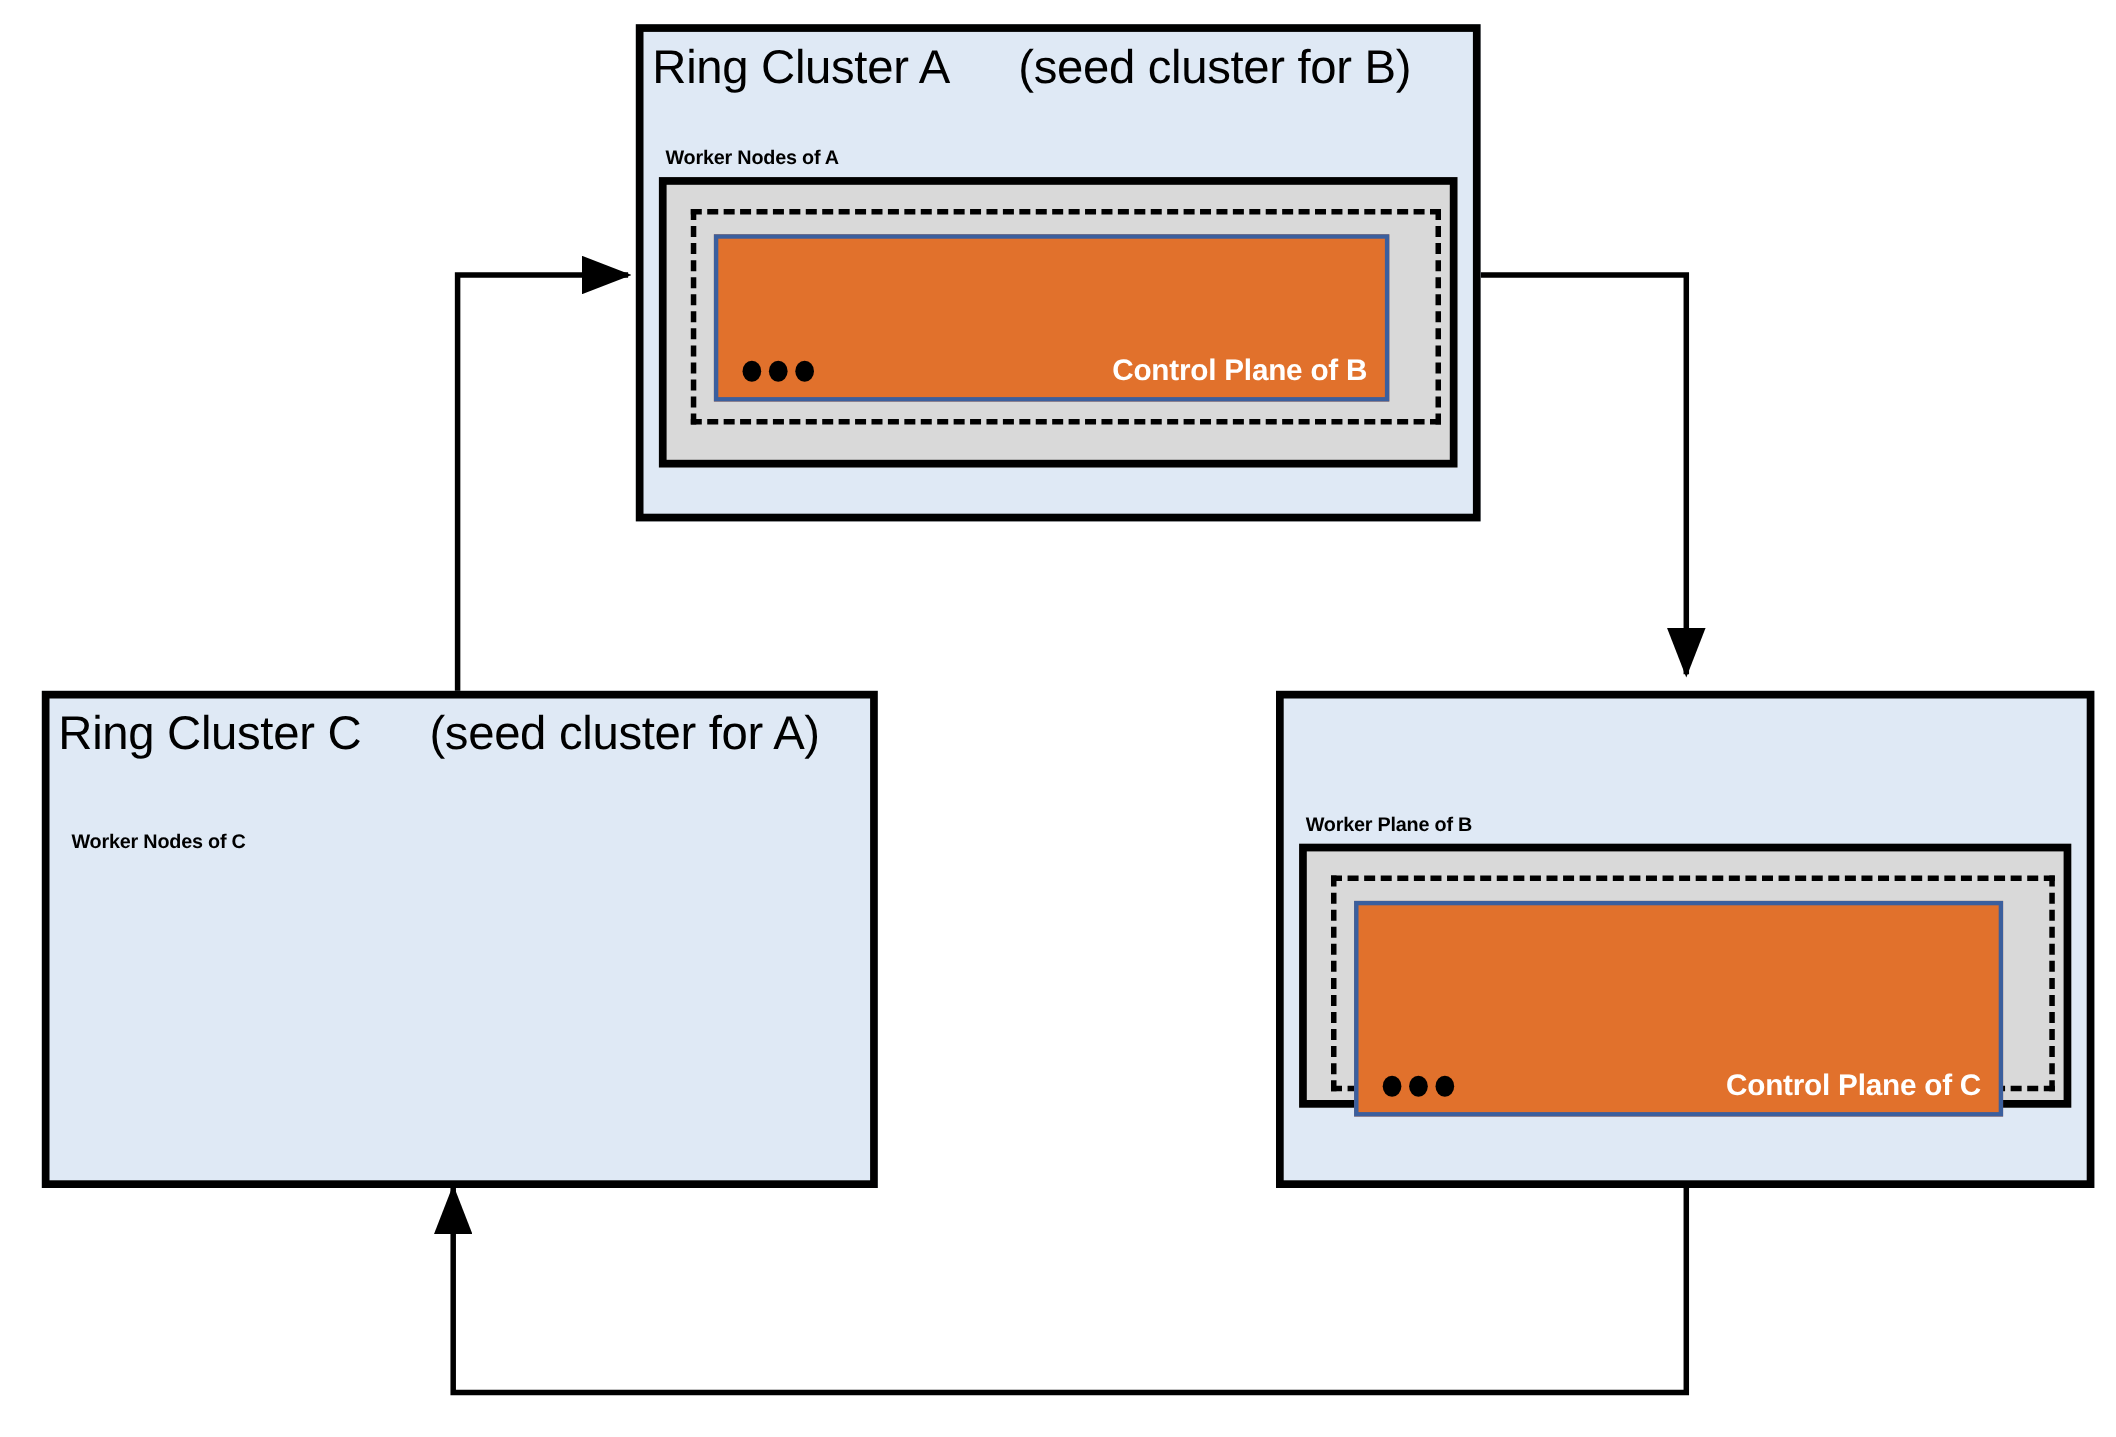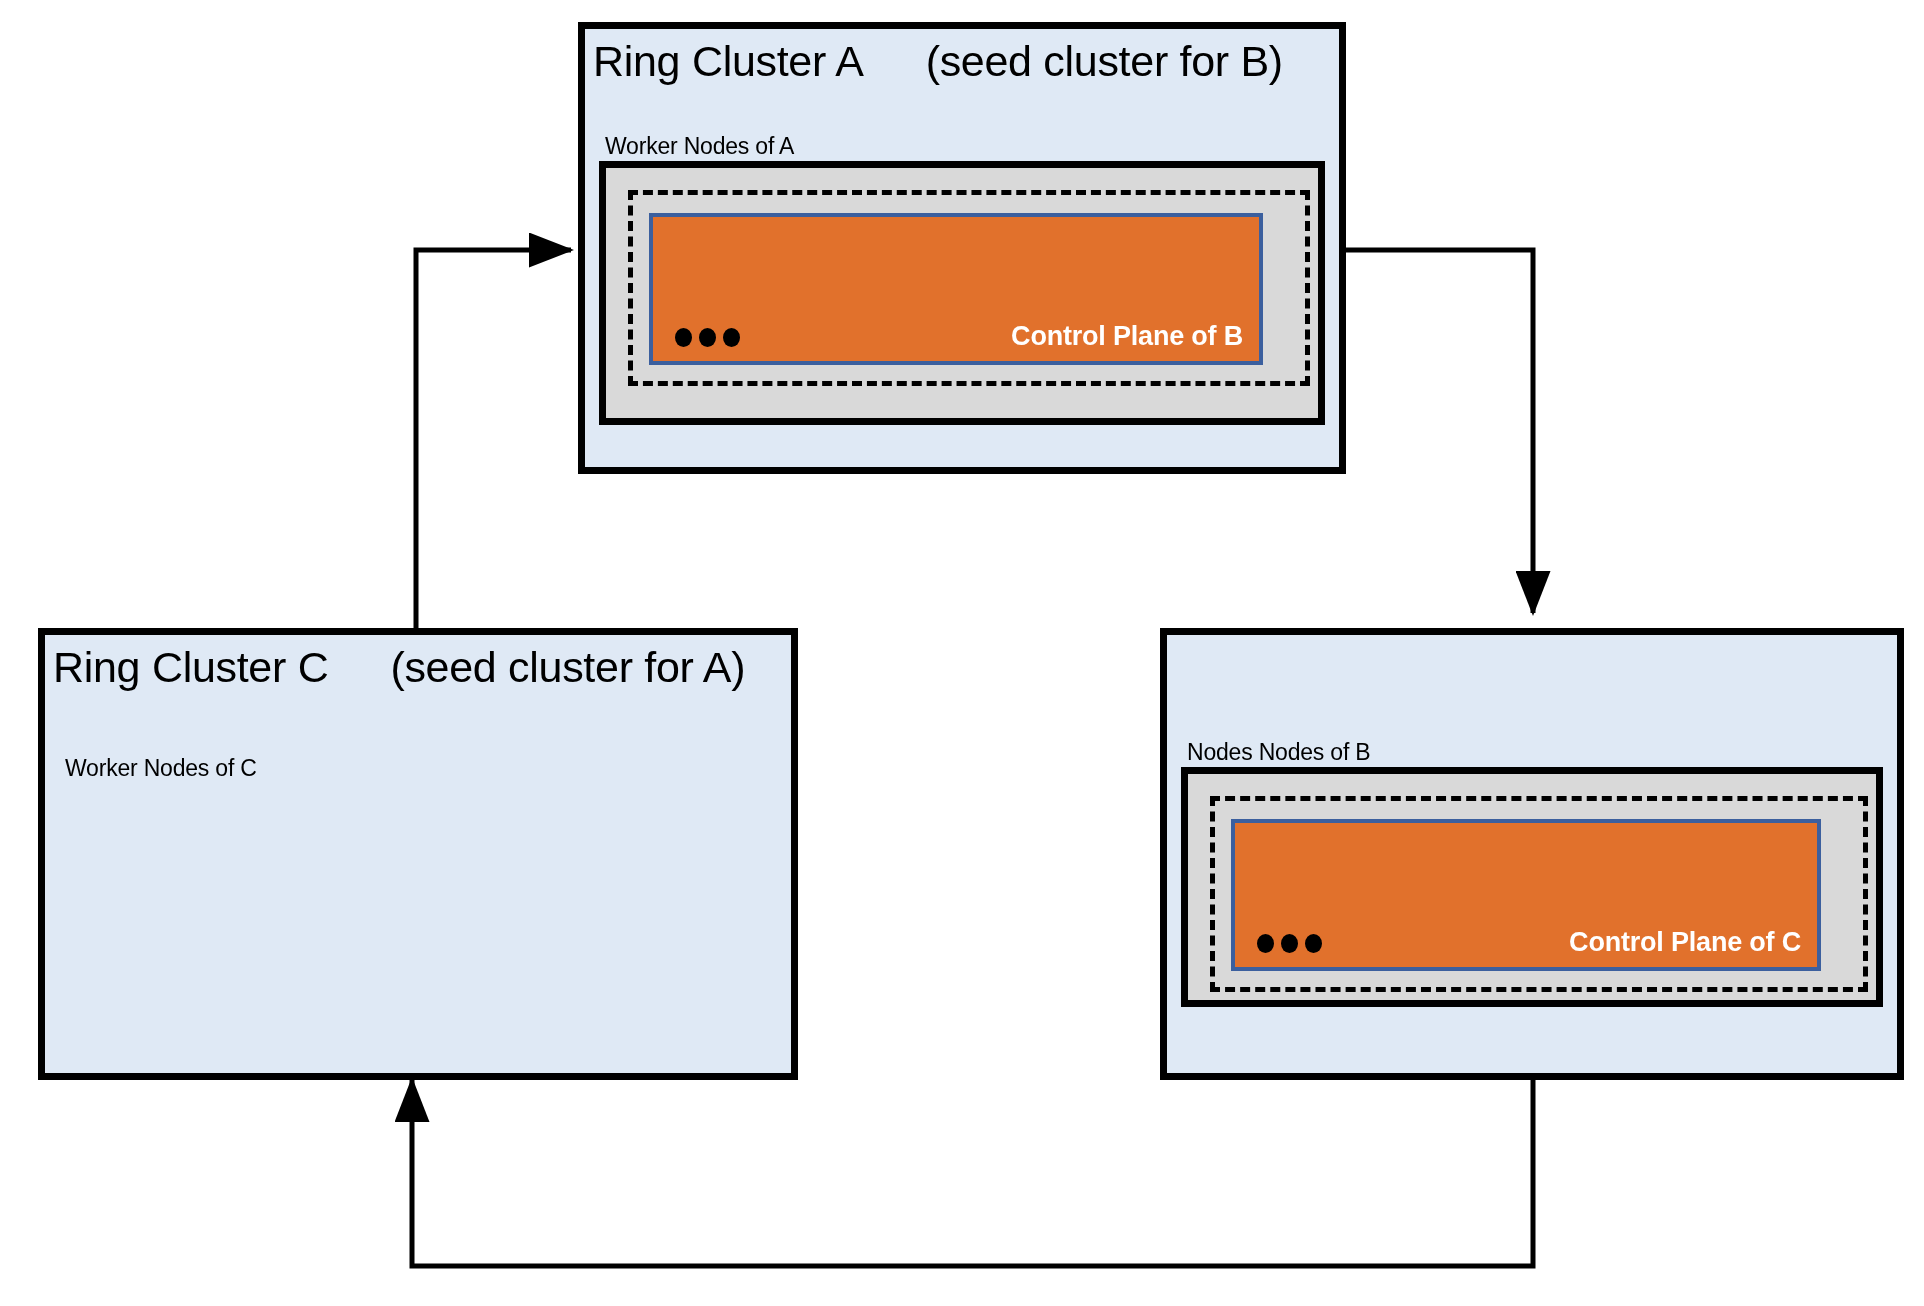--- a/index.html
+++ b/index.html
@@ -42,22 +42,22 @@
   }
   .cluster-title .ct-seed {
     display: inline-block;
     margin-left: 62px;
   }
 
   .worker-label {
     position: absolute;
     left: 20px;
     white-space: nowrap;
-    font-size: 23px;
-    font-weight: normal;
+    font-size: 18px;
+    font-weight: bold;
     color: #000000;
     letter-spacing: -0.2px;
   }
 
   
   .worker-band {
     position: absolute;
     background: #d9d9d9;
     border: 7px solid #000000;
     box-sizing: border-box;
@@ -154,25 +154,25 @@
 
   <div class="cluster" style="left:38px; top:628px; width:760px; height:452px;padding-left:30px;">
     <div class="cluster-title">
       <span>Ring Cluster C</span><span class="ct-seed">(seed cluster for A)</span>
     </div>
     <div class="worker-label" style="top:120px;">Worker Nodes of C</div>
 
   </div>
 
   <div class="cluster" style="left:1160px; top:628px; width:744px; height:452px;">
-    <div class="worker-label" style="top:104px;">Nodes Nodes of B</div>
+    <div class="worker-label" style="top:104px;">Worker Plane of B</div>
 
     <div class="worker-band" style="left:14px; top:132px; width:702px; height:240px;">
       <div class="node-dashed" style="left:22px; top:22px; width:658px; height:196px;">
-        <div class="control-plane" style="left:16px; top:18px; width:590px; height:152px;">
+        <div class="control-plane" style="left:16px; top:18px; width:590px; height:196px;">
           <div class="cp-dots">
             <i></i>
               <i></i>
               <i></i>
           </div>
           <div class="cp-label">Control Plane of C</div>
         </div>
       </div>
     </div>
   </div>

